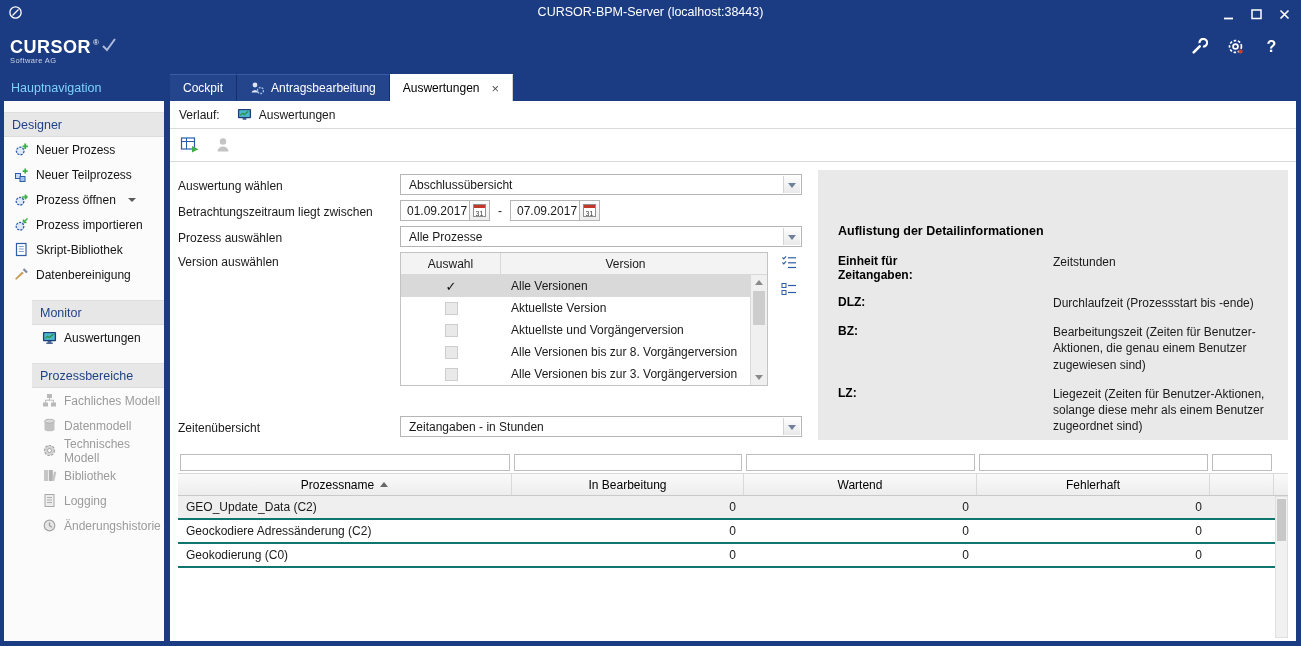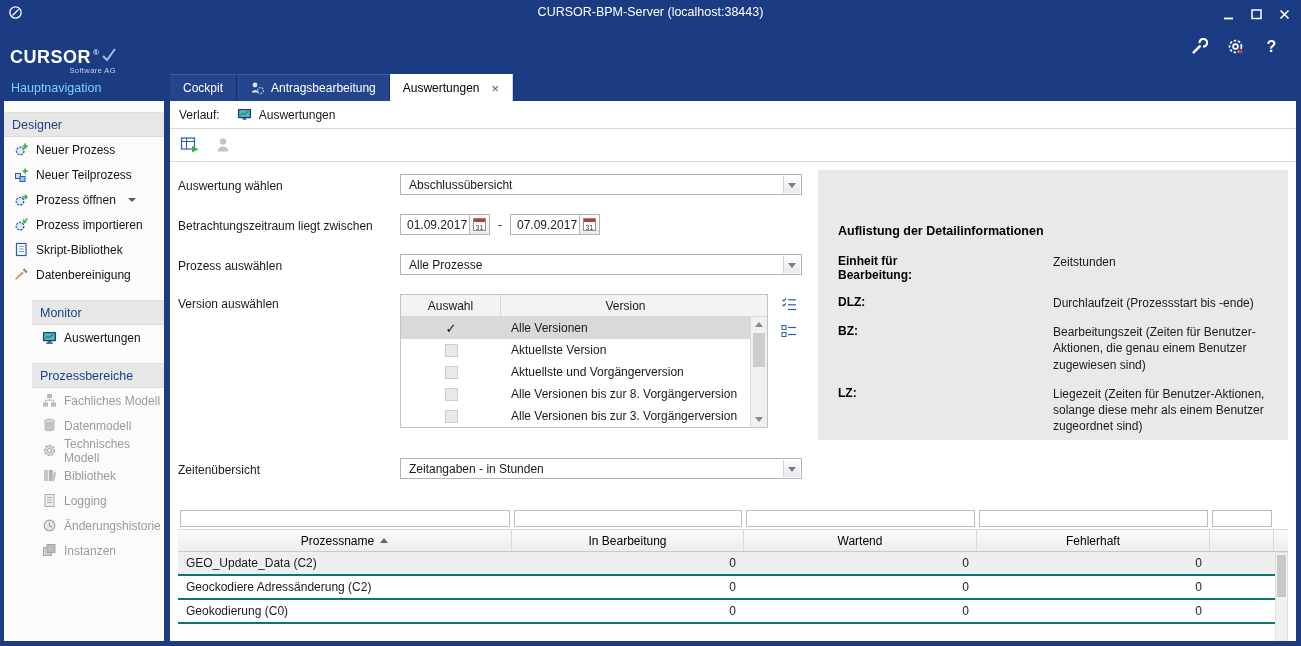--- a/index.html
+++ b/index.html
@@ -14,21 +14,21 @@
 
   
   .titlebar { position: absolute; top: 0; left: 0; right: 0; height: 25px; }
   .app-ic { position: absolute; left: 8px; top: 5px; }
   .titlebar-title { position: absolute; left: 0; right: 0; top: 5px; text-align: center; color: #fff; font-size: 12.5px; }
   .win-controls { position: absolute; right: 8px; top: 5px; display: flex; gap: 10px; }
   .win-btn { width: 18px; height: 15px; display: flex; align-items: flex-end; justify-content: center; cursor: default; }
 
   
   .header { position: absolute; top: 25px; left: 0; right: 0; height: 49px; }
-  .logo { position: absolute; left: 10px; top: 22px; color: #fff; text-align: right; }
+  .logo { position: absolute; left: 10px; top: 12px; color: #fff; }
   .logo-row { display: flex; align-items: flex-start; gap: 2px; }
   .logo-name { font-size: 18px; font-weight: bold; letter-spacing: .5px; }
   .logo-reg { font-size: 8px; margin-top: 1px; }
   .logo-sub { font-size: 7.5px; color: #c9d2e8; letter-spacing: .4px; margin-top: -2px; }
   .header-icons { position: absolute; right: 20px; top: 12px; display: flex; gap: 17px; align-items: center; }
   .hicon { width: 19px; height: 19px; display: flex; align-items: center; justify-content: center; }
   .help-glyph { color: #fff; font-size: 16px; font-weight: bold; }
 
   
   .sidebar-title { position: absolute; left: 4px; top: 74px; width: 160px; height: 27px;
@@ -56,21 +56,21 @@
     display: flex; flex-direction: column; justify-content: flex-end; }
   .breadcrumb { height: 28px; border-bottom: 1px solid #d9d9d9; display: flex; align-items: center; padding: 0 9px; gap: 7px; flex: 0 0 28px; }
   .breadcrumb .bc-label { margin-right: 10px; }
   .toolbar { height: 33px; border-bottom: 1px solid #d9d9d9; display: flex; align-items: center; padding: 0 9px; gap: 12px; flex: 0 0 33px; }
   .tbtn { width: 22px; height: 22px; display: flex; align-items: center; justify-content: center; }
   .content { flex: 1; padding: 8px; position: relative; overflow: hidden; }
   .content-top { display: flex; align-items: flex-start; }
 
   
   .form-area { flex: 0 0 640px; padding-top: 4px; }
-  .form-row { display: flex; align-items: center; margin-bottom: 19px; }
+  .form-row { display: flex; align-items: center; margin-bottom: 5px; }
   .form-row.top { align-items: flex-start; }
   .form-label { flex: 0 0 222px; padding-top: 3px; }
   .select { position: relative; width: 402px; height: 21px; border: 1px solid #b5b5b5; background: #fff;
     display: flex; align-items: center; padding: 0 22px 0 8px; }
   .chev-box { position: absolute; right: 1px; top: 1px; bottom: 1px; width: 17px;
     background: linear-gradient(#fdfdfd, #e9e9e9); border-left: 1px solid #d4d4d4;
     display: flex; align-items: center; justify-content: center; }
   .chev-box::after { content: ""; border: 4px solid transparent; border-top: 5px solid #70809a; margin-top: 5px; }
   .date-wrap { display: flex; align-items: center; }
   .date-input { width: 70px; height: 21px; border: 1px solid #b5b5b5; background: #fff; display: flex; align-items: center; padding: 0 6px; }
@@ -341,29 +341,20 @@
         <span>Logging</span>
       </div>
       <div class="nav-item disabled">
         <span class="icon">
           <svg width="15" height="15" viewBox="0 0 15 15">
               <circle cx="7.5" cy="7.5" r="5.3" fill="#e6e6e6" stroke="#a5a5a5" stroke-width="1.2"></circle>
               <path d="M7.5 4.5 v3.2 l2.4 1.6" stroke="#9a9a9a" stroke-width="1.2" fill="none"></path>
             </svg>
         </span>
         <span>Änderungshistorie</span>
-      </div>
-      <div class="nav-item disabled">
-        <span class="icon">
-          <svg width="15" height="15" viewBox="0 0 15 15">
-              <rect x="1.5" y="4.5" width="8" height="8" fill="#d0d0d0" stroke="#a5a5a5"></rect>
-              <rect x="5" y="1.5" width="8" height="8" fill="#bdbdbd" stroke="#a5a5a5"></rect>
-            </svg>
-        </span>
-        <span>Instanzen</span>
       </div>
     </div>
   </div>
 
   <div class="main">
 
     <div class="breadcrumb">
       <span class="bc-label">Verlauf:</span>
       <span>
         <svg width="15" height="15" viewBox="0 0 16 16">
@@ -509,21 +500,21 @@
             <div class="select">
               <span>Zeitangaben - in Stunden</span>
               <span class="chev-box"></span>
             </div>
           </div>
         </div>
 
         <div class="info-panel">
           <div class="ip-title">Auflistung der Detailinformationen</div>
           <div class="ip-row">
-            <span class="ip-term"><span class="wrapcap">Einheit für Bearbeitung:</span></span>
+            <span class="ip-term"><span class="wrapcap">Einheit für Zeitangaben:</span></span>
             <span class="ip-desc">Zeitstunden</span>
           </div>
           <div class="ip-row">
             <span class="ip-term"><span class="wrapcap">DLZ:</span></span>
             <span class="ip-desc">Durchlaufzeit (Prozessstart bis -ende)</span>
           </div>
           <div class="ip-row">
             <span class="ip-term"><span class="wrapcap">BZ:</span></span>
             <span class="ip-desc">Bearbeitungszeit (Zeiten für Benutzer-Aktionen, die genau einem Benutzer zugewiesen sind)</span>
           </div>

